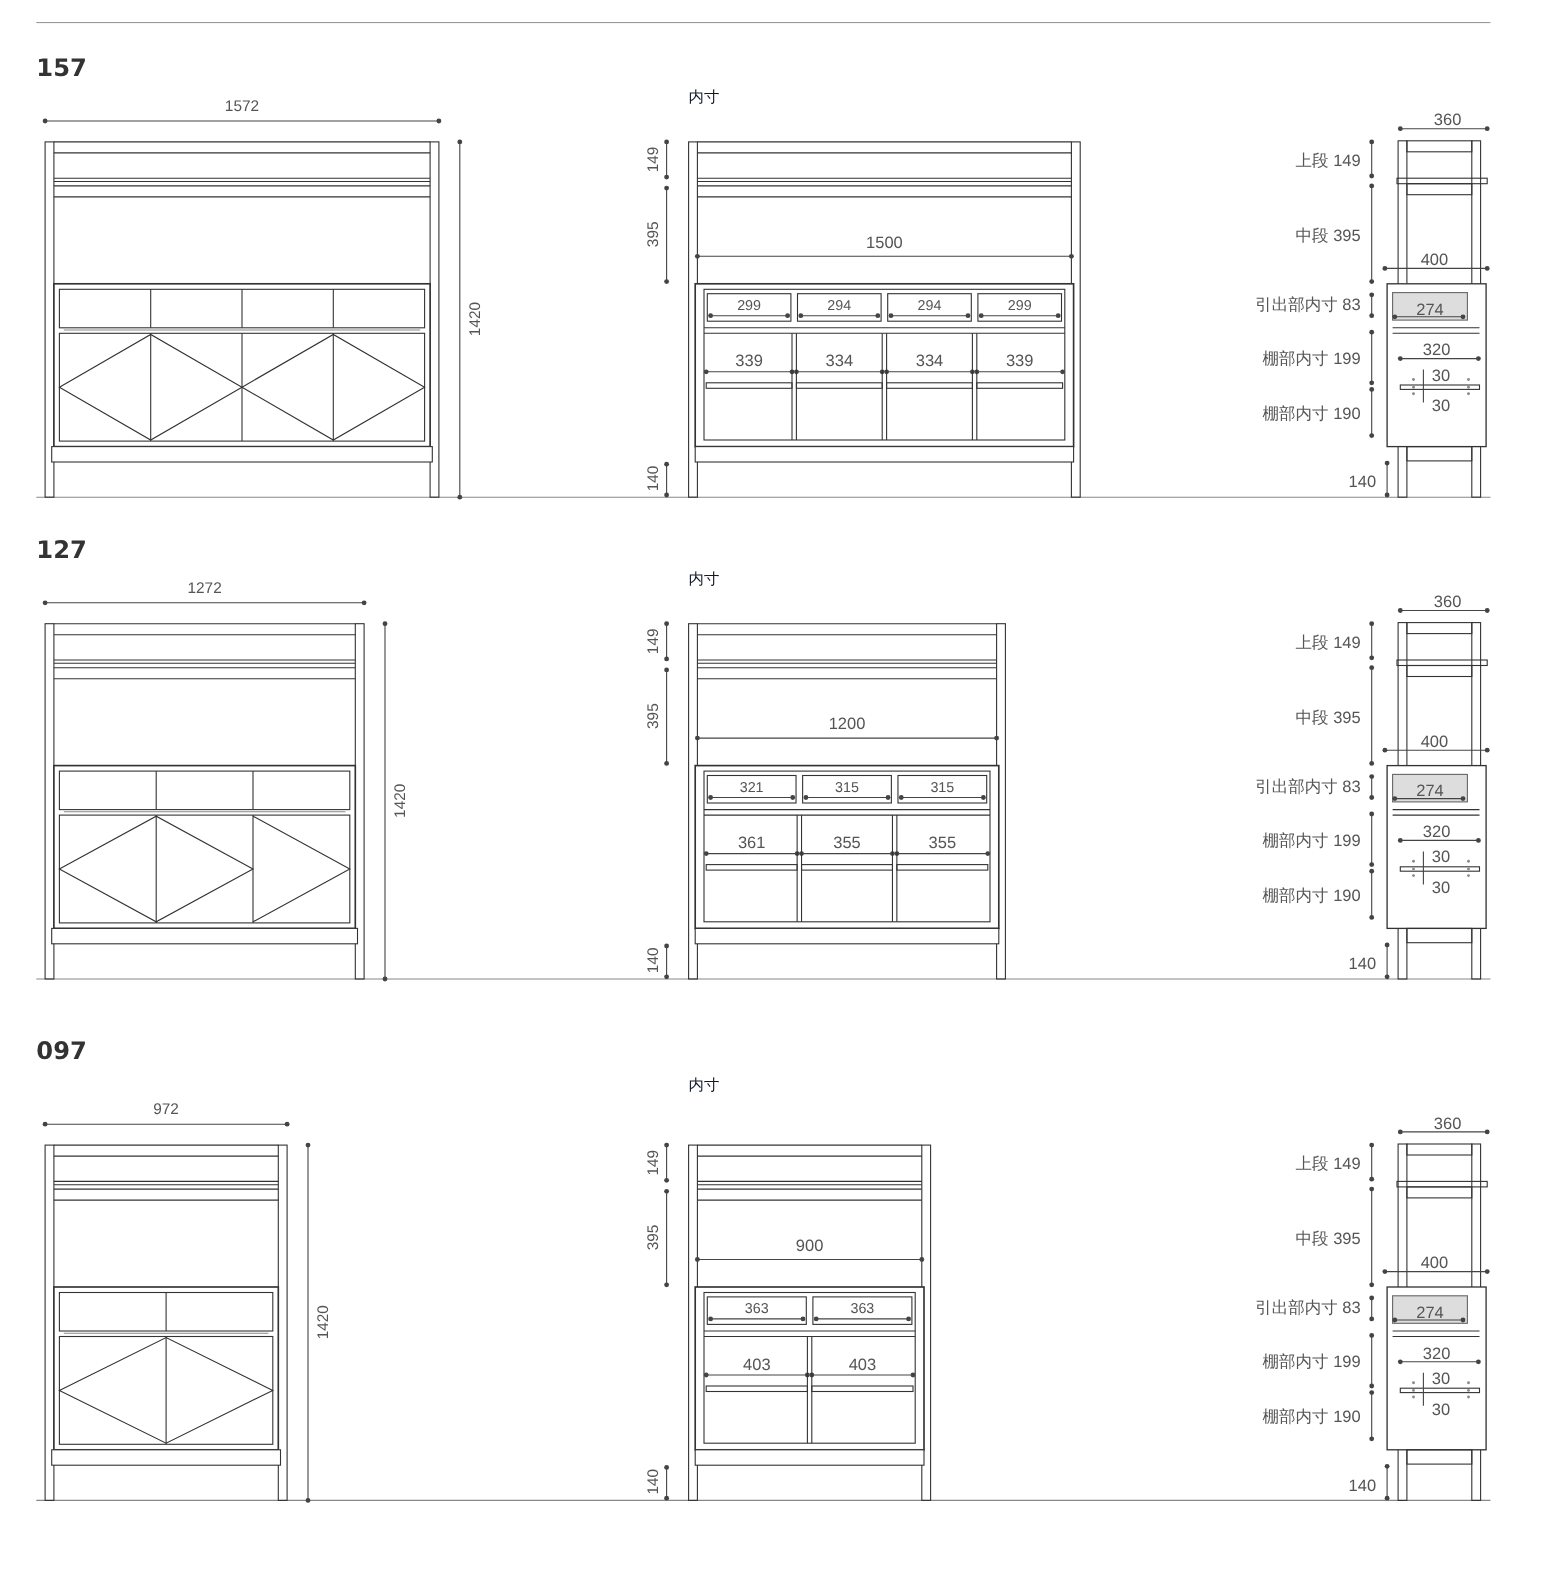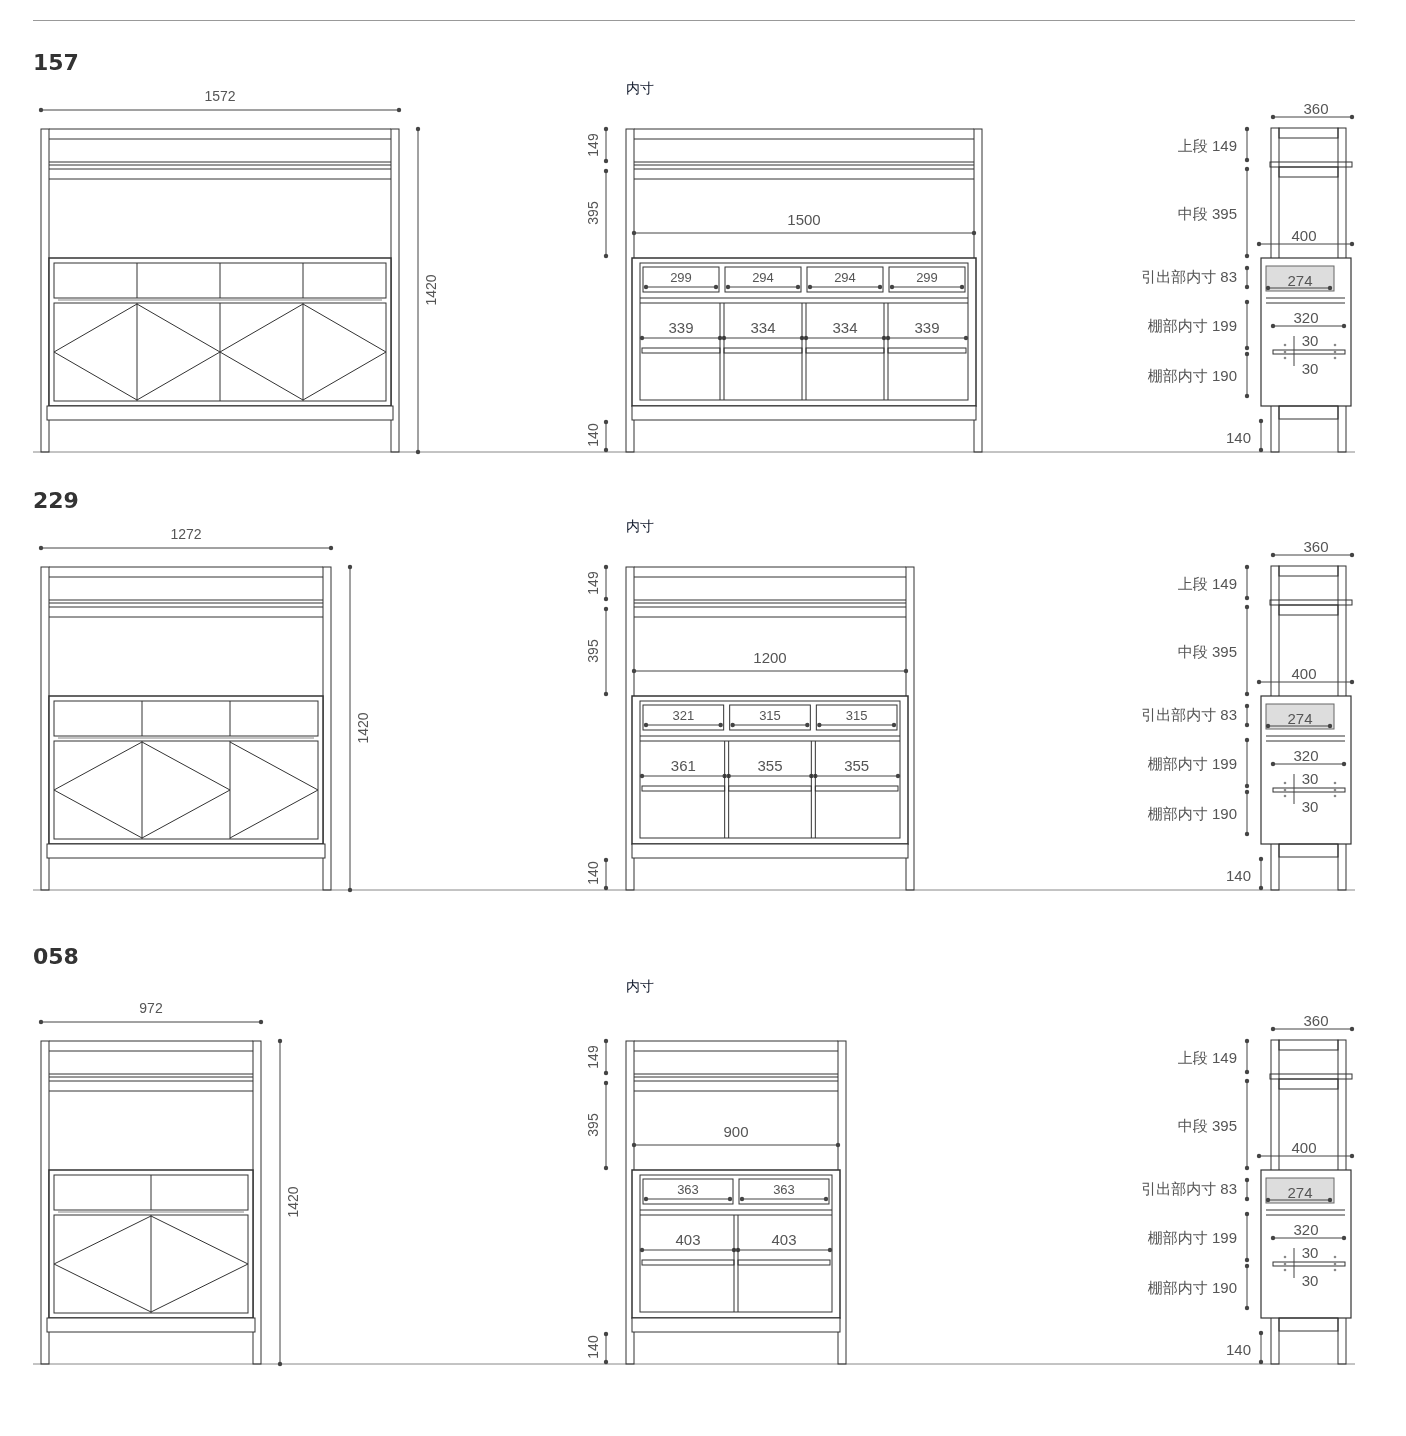--- a/index.html
+++ b/index.html
@@ -184,21 +184,21 @@
           <circle cx="1247" cy="396" r="2.2" fill="#444"></circle>
           <text x="1237" y="381" font-size="15" text-anchor="end" class="t">棚部内寸 190</text>
           <line x1="1261" y1="421" x2="1261" y2="450" stroke="#444" stroke-width="1"></line>
           <circle cx="1261" cy="421" r="2.2" fill="#444"></circle>
           <circle cx="1261" cy="450" r="2.2" fill="#444"></circle>
           <text x="1251" y="443" font-size="15" text-anchor="end" class="t">140</text>
         </g>
       </svg>
     </div>
     <div class="section" style="top: 0px;">
-      <div class="model" style="top: 488px;">229</div>
+      <div class="model" style="top: 488px;">127</div>
       <div class="inner-label" style="left: 626px; top: 518px;">内寸</div>
       <svg width="1406" height="1436">
         <g transform="translate(0 438)">
           <line x1="33" y1="452" x2="1355" y2="452" stroke="#888" stroke-width="1"></line>
           <line x1="41" y1="110" x2="331" y2="110" stroke="#444" stroke-width="1"></line>
           <circle cx="41" cy="110" r="2.2" fill="#444"></circle>
           <circle cx="331" cy="110" r="2.2" fill="#444"></circle>
           <text x="186" y="101" font-size="14" text-anchor="middle" class="t">1272</text>
           <rect x="41" y="129" width="8" height="323" stroke="#333" fill="none" stroke-width="1"></rect>
           <rect x="323" y="129" width="8" height="323" stroke="#333" fill="none" stroke-width="1"></rect>
@@ -343,21 +343,21 @@
           <circle cx="1247" cy="396" r="2.2" fill="#444"></circle>
           <text x="1237" y="381" font-size="15" text-anchor="end" class="t">棚部内寸 190</text>
           <line x1="1261" y1="421" x2="1261" y2="450" stroke="#444" stroke-width="1"></line>
           <circle cx="1261" cy="421" r="2.2" fill="#444"></circle>
           <circle cx="1261" cy="450" r="2.2" fill="#444"></circle>
           <text x="1251" y="443" font-size="15" text-anchor="end" class="t">140</text>
         </g>
       </svg>
     </div>
     <div class="section" style="top: 0px;">
-      <div class="model" style="top: 944px;">058</div>
+      <div class="model" style="top: 944px;">097</div>
       <div class="inner-label" style="left: 626px; top: 978px;">内寸</div>
       <svg width="1406" height="1436">
         <g transform="translate(0 912)">
           <line x1="33" y1="452" x2="1355" y2="452" stroke="#888" stroke-width="1"></line>
           <line x1="41" y1="110" x2="261" y2="110" stroke="#444" stroke-width="1"></line>
           <circle cx="41" cy="110" r="2.2" fill="#444"></circle>
           <circle cx="261" cy="110" r="2.2" fill="#444"></circle>
           <text x="151" y="101" font-size="14" text-anchor="middle" class="t">972</text>
           <rect x="41" y="129" width="8" height="323" stroke="#333" fill="none" stroke-width="1"></rect>
           <rect x="253" y="129" width="8" height="323" stroke="#333" fill="none" stroke-width="1"></rect>

